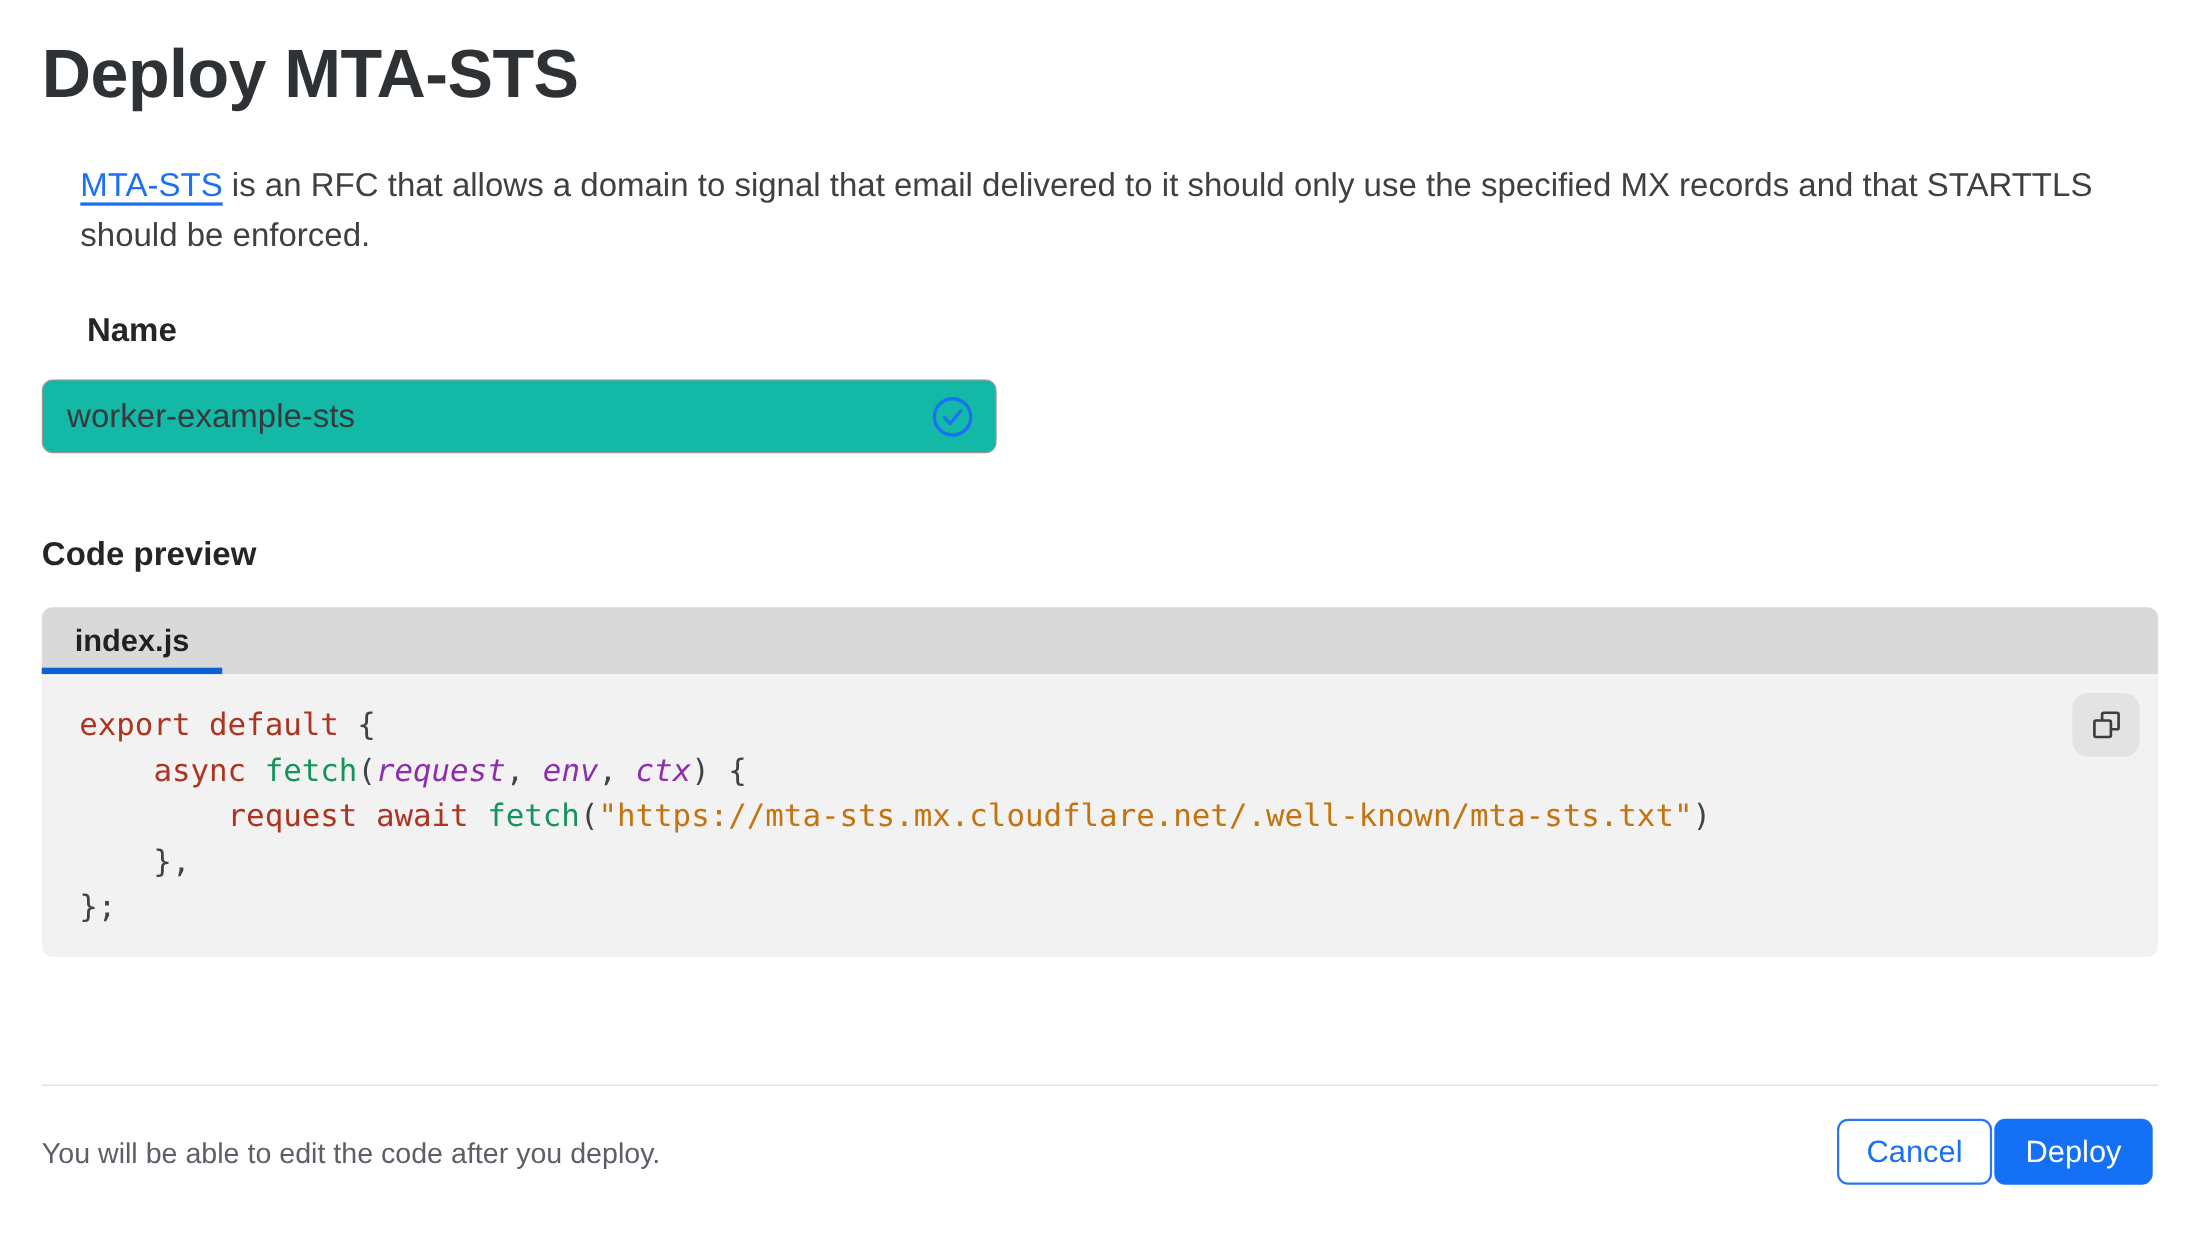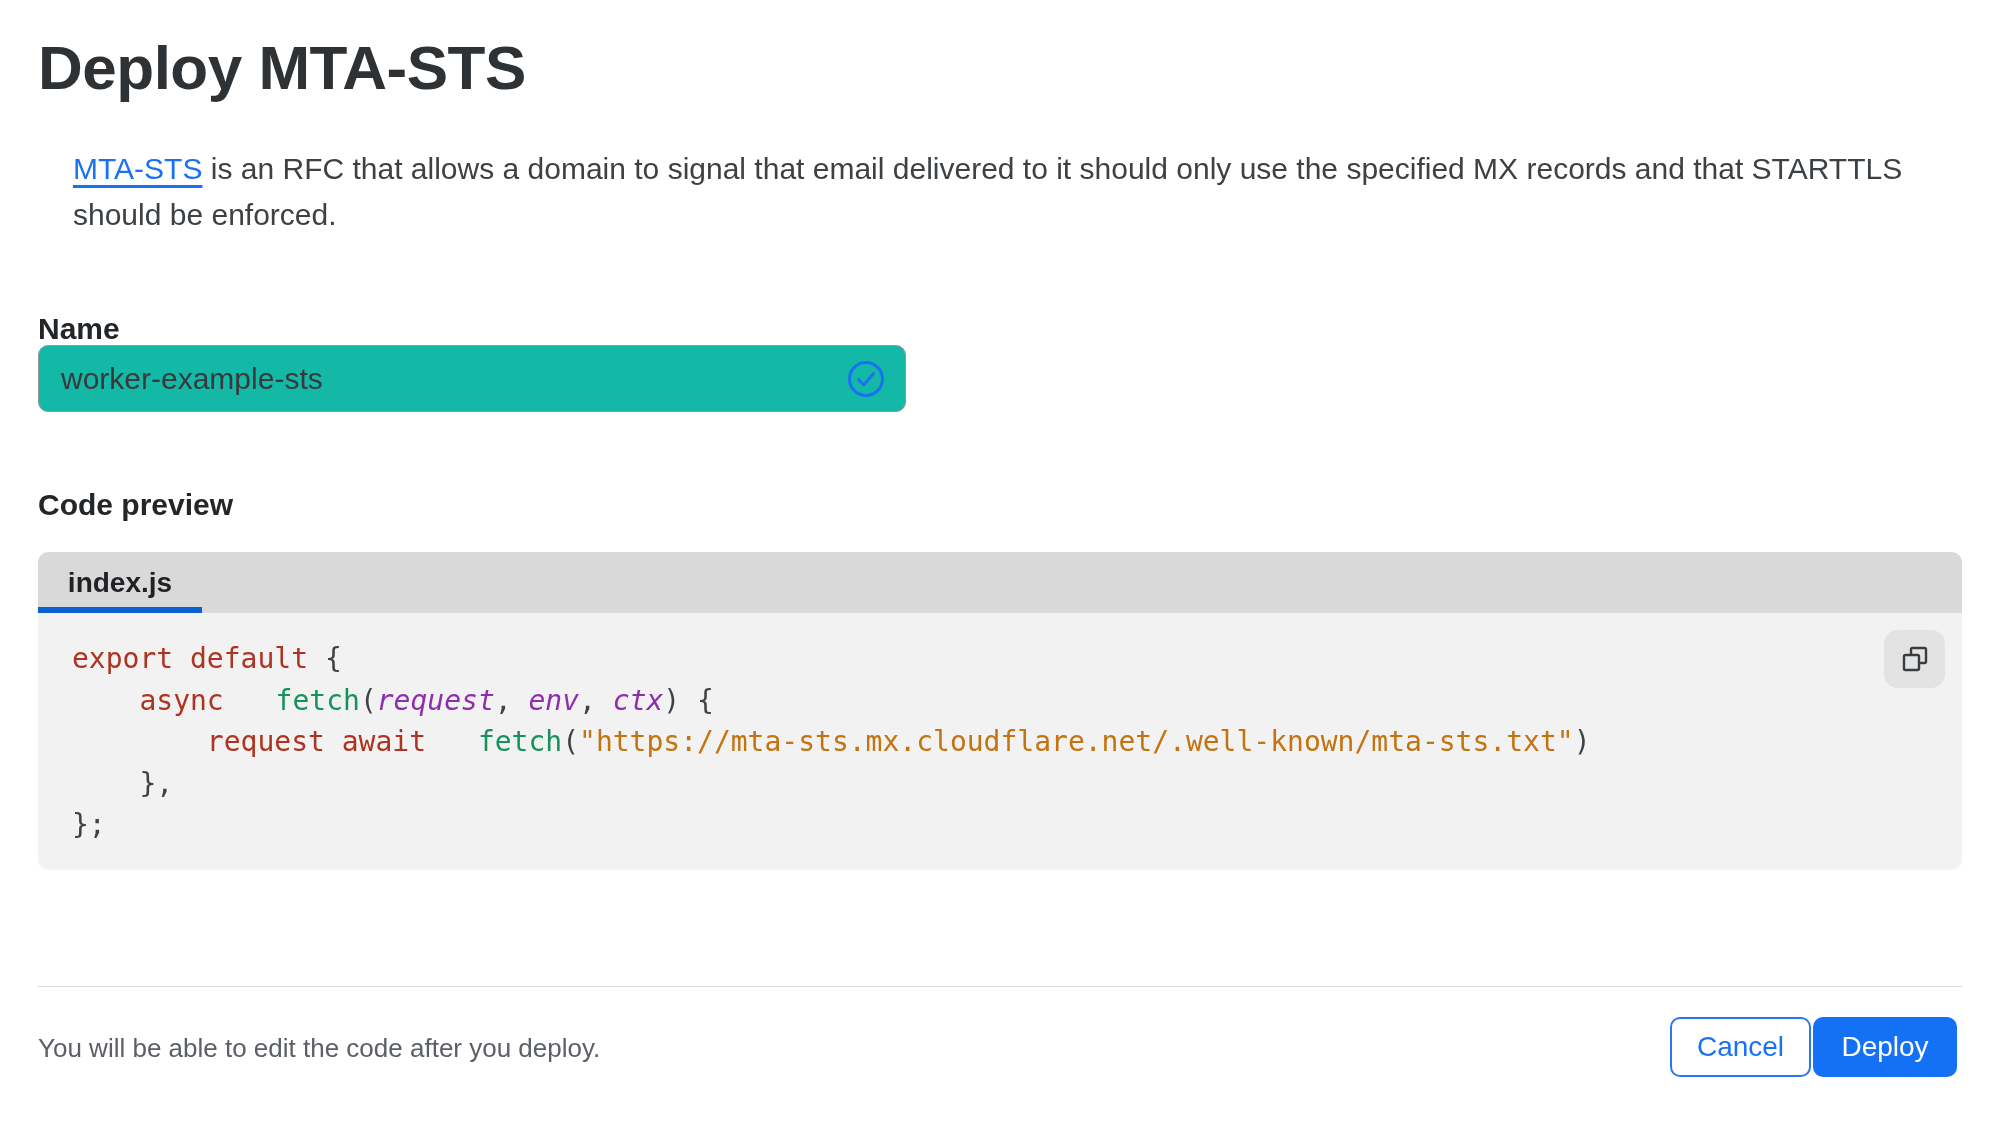--- a/index.html
+++ b/index.html
@@ -34,21 +34,21 @@
     font-size:30px;line-height:46px;color:var(--text-body);margin-left:35px;
   }
   .description a{
     color:var(--accent);text-decoration:underline;text-underline-offset:6px;cursor:pointer;
   }
 
   .field-label{
     position:absolute;left:38px;
     font-size:30px;font-weight:700;color:#232629;
   }
-  .name-label{top:312px;}
+  .name-label{top:284px;margin-left:41px;}
   .input-wrap{
     position:absolute;left:38px;top:345px;width:868px;height:67px;
   }
   .input-wrap input{
     width:100%;height:100%;
     border:1px solid var(--input-border);border-radius:10px;
     font-family:"Liberation Sans", sans-serif;
     font-size:30px;color:#37393c;padding:0 70px 0 22px;
     background:#14b8a6;outline:none;
   }
@@ -75,21 +75,21 @@
   .code-block{
     position:absolute;left:38px;top:613px;width:1924px;height:257px;
     background:var(--code-bg);border-radius:0 0 10px 10px;
     padding:25px 34px;
   }
   .code-line{
     font-family:"DejaVu Sans Mono", monospace;
     font-size:28px;line-height:41.5px;white-space:pre;color:var(--punctuation);
   }
   .tok-k{color:var(--keyword);}
-  .tok-f{color:var(--function);margin-left:35px;}
+  .tok-f{color:var(--function);}
   .tok-p{color:var(--parameter);font-style:italic;}
   .tok-s{color:var(--string);}
   .tok-o{color:var(--punctuation);}
 
   .copy-button{
     position:absolute;right:17px;top:17px;width:61px;height:58px;
     background:var(--copy-btn-bg);border:none;border-radius:14px;
     display:flex;align-items:center;justify-content:center;cursor:pointer;
   }
 

